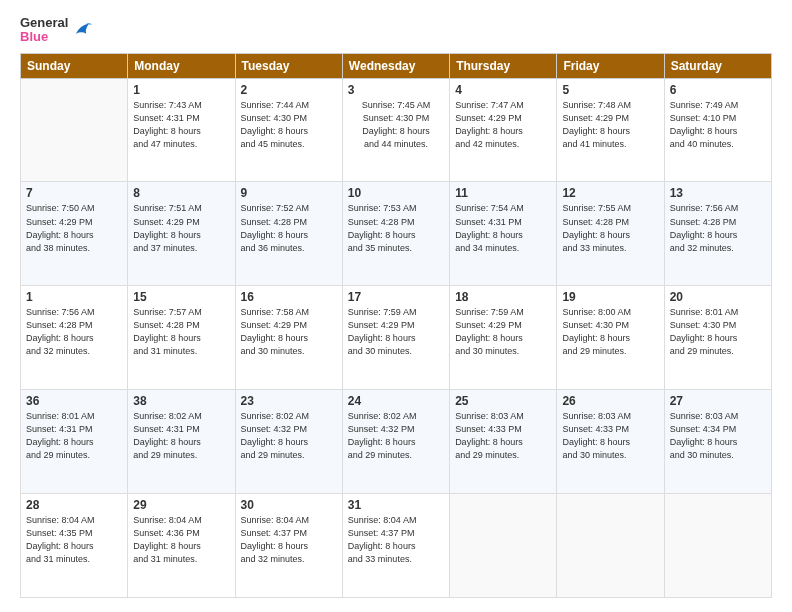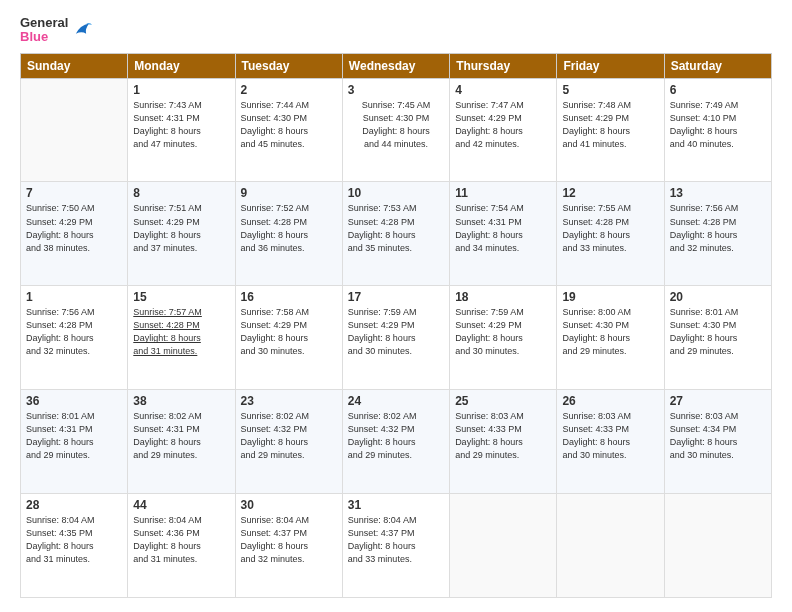--- a/index.html
+++ b/index.html
@@ -229,21 +229,21 @@
         <tr>
           <td>
             <span class="day-num">1</span>
             <div class="day-info" style="white-space: pre-line;">Sunrise: 7:56 AM
 Sunset: 4:28 PM
 Daylight: 8 hours
 and 32 minutes.</div>
           </td>
           <td>
             <span class="day-num">15</span>
-            <div class="day-info" style="white-space: pre-line; text-decoration: underline;">Sunrise: 7:57 AM
+            <div class="day-info" style="white-space: pre-line;">Sunrise: 7:57 AM
 Sunset: 4:28 PM
 Daylight: 8 hours
 and 31 minutes.</div>
           </td>
           <td>
             <span class="day-num">16</span>
             <div class="day-info" style="white-space: pre-line;">Sunrise: 7:58 AM
 Sunset: 4:29 PM
 Daylight: 8 hours
 and 30 minutes.</div>
@@ -330,21 +330,21 @@
         </tr>
         <tr>
           <td>
             <span class="day-num">28</span>
             <div class="day-info" style="white-space: pre-line;">Sunrise: 8:04 AM
 Sunset: 4:35 PM
 Daylight: 8 hours
 and 31 minutes.</div>
           </td>
           <td>
-            <span class="day-num">44</span>
+            <span class="day-num">29</span>
             <div class="day-info" style="white-space: pre-line;">Sunrise: 8:04 AM
 Sunset: 4:36 PM
 Daylight: 8 hours
 and 31 minutes.</div>
           </td>
           <td>
             <span class="day-num">30</span>
             <div class="day-info" style="white-space: pre-line;">Sunrise: 8:04 AM
 Sunset: 4:37 PM
 Daylight: 8 hours

